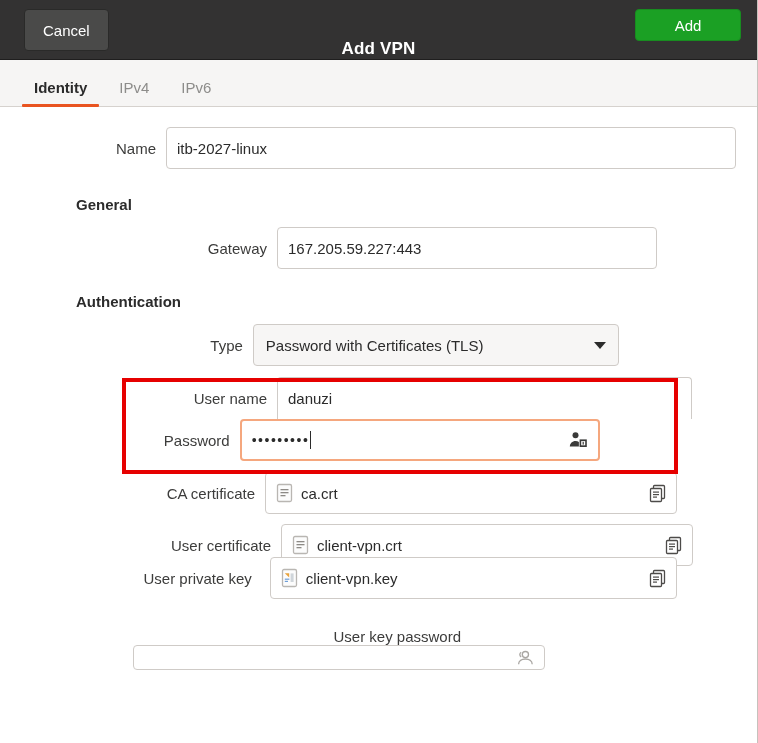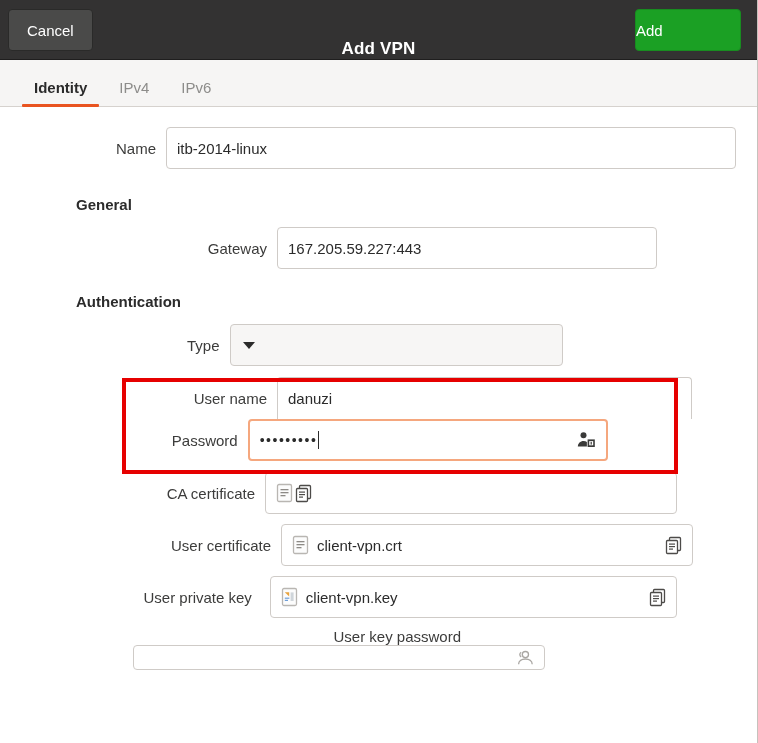--- a/index.html
+++ b/index.html
@@ -45,43 +45,44 @@
     align-items: flex-end;
     justify-content: center;
     color: #ffffff;
     font-size: 17px;
     font-weight: bold;
     letter-spacing: 0.2px;
     pointer-events: none;
   }
   .btn-cancel {
     position: absolute;
-    left: 8px;
+    left: 24px;
     top: 9px;
     height: 42px;
     padding: 0 18px;
     display: flex;
     align-items: center;
     justify-content: center;
     background: #4a4a49;
     color: #ffffff;
     border: 1px solid #2a2a29;
     border-radius: 4px;
     font-size: 15px;
     box-sizing: border-box;
     cursor: pointer;
   }
   .btn-add {
     position: absolute;
     right: 16px;
     top: 9px;
-    height: 42px;
+    height: 32px;
     width: 106px;
     display: flex;
     align-items: center;
+    justify-content: center;
     background: #1ba024;
     color: #ffffff;
     border: 1px solid #188c20;
     border-radius: 4px;
     font-size: 15px;
     box-sizing: border-box;
     cursor: pointer;
   }
 
   
@@ -276,50 +277,51 @@
     <div class="tab">
       <span>IPv6</span>
     </div>
   </div>
 
   <div class="body">
 
     <div class="row" style="left:0px; top:20px; width:692px;padding-left:44px;">
       <div class="row-label" style="width:122px;">Name</div>
       <div class="field" style="width:570px;">
-        <span class="value">itb-2014-linux</span>
+        <span class="value">itb-2027-linux</span>
       </div>
     </div>
 
     <div class="section-title" style="left:76px; top:89px;">General</div>
 
     <div class="row" style="left:0px; top:120px; width:677px;">
       <div class="row-label" style="width:277px;">Gateway</div>
       <div class="field" style="width:380px;">
         <span class="value">167.205.59.227:443</span>
       </div>
     </div>
 
     <div class="section-title" style="left:76px; top:186px;">Authentication</div>
 
-    <div class="row" style="left:0px; top:217px; width:563px;">
+    <div class="row" style="left:0px; top:217px; width:619px;">
       <div class="row-label" style="width:277px;">Type</div>
       <div class="combo" style="width:400px;">
+        <span>Password with Certificates (TLS)</span>
         <span class="arrow"></span>
       </div>
     </div>
 
     <div class="row" style="left:0px; top:270px; width:692px;">
       <div class="row-label" style="width:277px;">User name</div>
       <div class="field" style="width:415px; border-radius:4px 4px 0 0; border-bottom:none;">
         <span class="value">danuzi</span>
       </div>
     </div>
 
-    <div class="row" style="left:0px; top:312px; width:600px;padding-left:8px;">
+    <div class="row" style="left:0px; top:312px; width:600px;">
       <div class="row-label" style="width:277px;">Password</div>
       <div class="field focused" style="width:415px;">
         <span class="dots">•••••••••</span>
           <span class="caret"></span>
         <span class="icon icon-right">
           <svg width="20" height="20" viewBox="0 0 20 20">
             <circle cx="7.5" cy="5.2" r="3" fill="#3a3a39"></circle>
             <path d="M1.8 16.5c0-3.3 2.6-5.6 5.7-5.6 1.3 0 2.5.4 3.4 1.1v4.5z" fill="#3a3a39"></path>
             <rect x="11.6" y="9.4" width="7.2" height="7.6" fill="#3a3a39"></rect>
             <rect x="13.2" y="11.1" width="4" height="4.2" fill="#ffffff"></rect>
@@ -333,20 +335,21 @@
       <div class="row-label" style="width:265px;">CA certificate</div>
       <div class="filebtn" style="width:412px;">
         <span class="icon">
           <svg width="17" height="20" viewBox="0 0 17 20">
             <rect x="1.5" y="1.5" width="14" height="17" rx="1.5" fill="#fcfcfc" stroke="#b9b6b2" stroke-width="1.3"></rect>
             <rect x="4.5" y="6" width="8" height="1.3" fill="#8d8a86"></rect>
             <rect x="4.5" y="9" width="8" height="1.3" fill="#8d8a86"></rect>
             <rect x="4.5" y="12" width="5" height="1.3" fill="#8d8a86"></rect>
           </svg>
         </span>
+        <span class="fname">ca.crt</span>
         <span class="icon">
           <svg width="21" height="21" viewBox="0 0 21 21">
             <rect x="6.5" y="2.5" width="11" height="13" rx="1" fill="#ffffff" stroke="#4d4b49" stroke-width="1.3"></rect>
             <rect x="3.5" y="5.5" width="11" height="13" rx="1" fill="#ffffff" stroke="#4d4b49" stroke-width="1.3"></rect>
             <rect x="6" y="8.5" width="6" height="1.2" fill="#4d4b49"></rect>
             <rect x="6" y="11" width="6" height="1.2" fill="#4d4b49"></rect>
             <rect x="6" y="13.5" width="4" height="1.2" fill="#4d4b49"></rect>
           </svg>
         </span>
       </div>
@@ -369,21 +372,21 @@
             <rect x="6.5" y="2.5" width="11" height="13" rx="1" fill="#ffffff" stroke="#4d4b49" stroke-width="1.3"></rect>
             <rect x="3.5" y="5.5" width="11" height="13" rx="1" fill="#ffffff" stroke="#4d4b49" stroke-width="1.3"></rect>
             <rect x="6" y="8.5" width="6" height="1.2" fill="#4d4b49"></rect>
             <rect x="6" y="11" width="6" height="1.2" fill="#4d4b49"></rect>
             <rect x="6" y="13.5" width="4" height="1.2" fill="#4d4b49"></rect>
           </svg>
         </span>
       </div>
     </div>
 
-    <div class="row" style="left:0px; top:469px; width:677px;gap:8px;">
+    <div class="row" style="left:0px; top:450px; width:677px;gap:8px;">
       <div class="row-label" style="width:265px;">User private key</div>
       <div class="filebtn" style="width:412px;">
         <span class="icon">
           <svg width="17" height="20" viewBox="0 0 17 20">
             <rect x="1.5" y="1.5" width="14" height="17" rx="1.5" fill="#fcfcfc" stroke="#b9b6b2" stroke-width="1.3"></rect>
             <path d="M3.8 5.2h4.4v4.4z" fill="#e8a33d"></path>
             <rect x="3.8" y="10.6" width="4.6" height="1.2" fill="#6f9fd8"></rect>
             <rect x="3.8" y="12.8" width="3.2" height="1.2" fill="#6f9fd8"></rect>
             <rect x="9.6" y="5.4" width="3" height="8.6" fill="#cfd5da"></rect>
           </svg>

